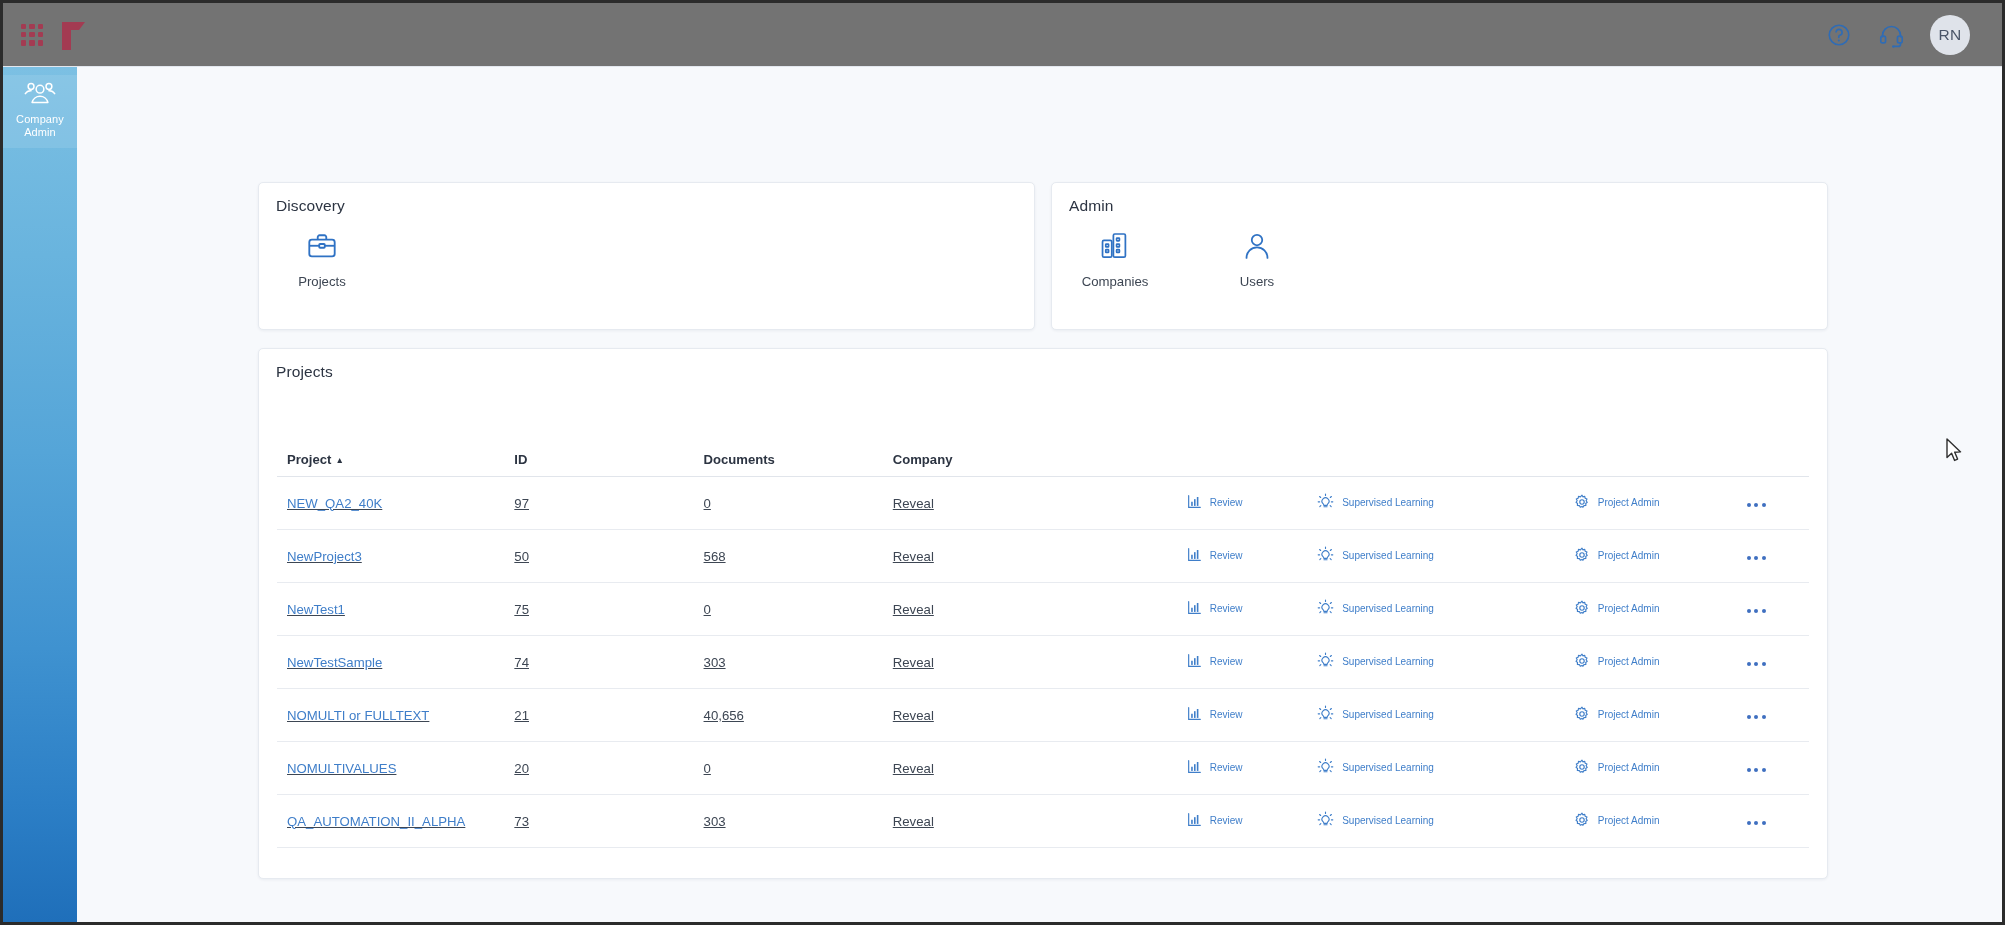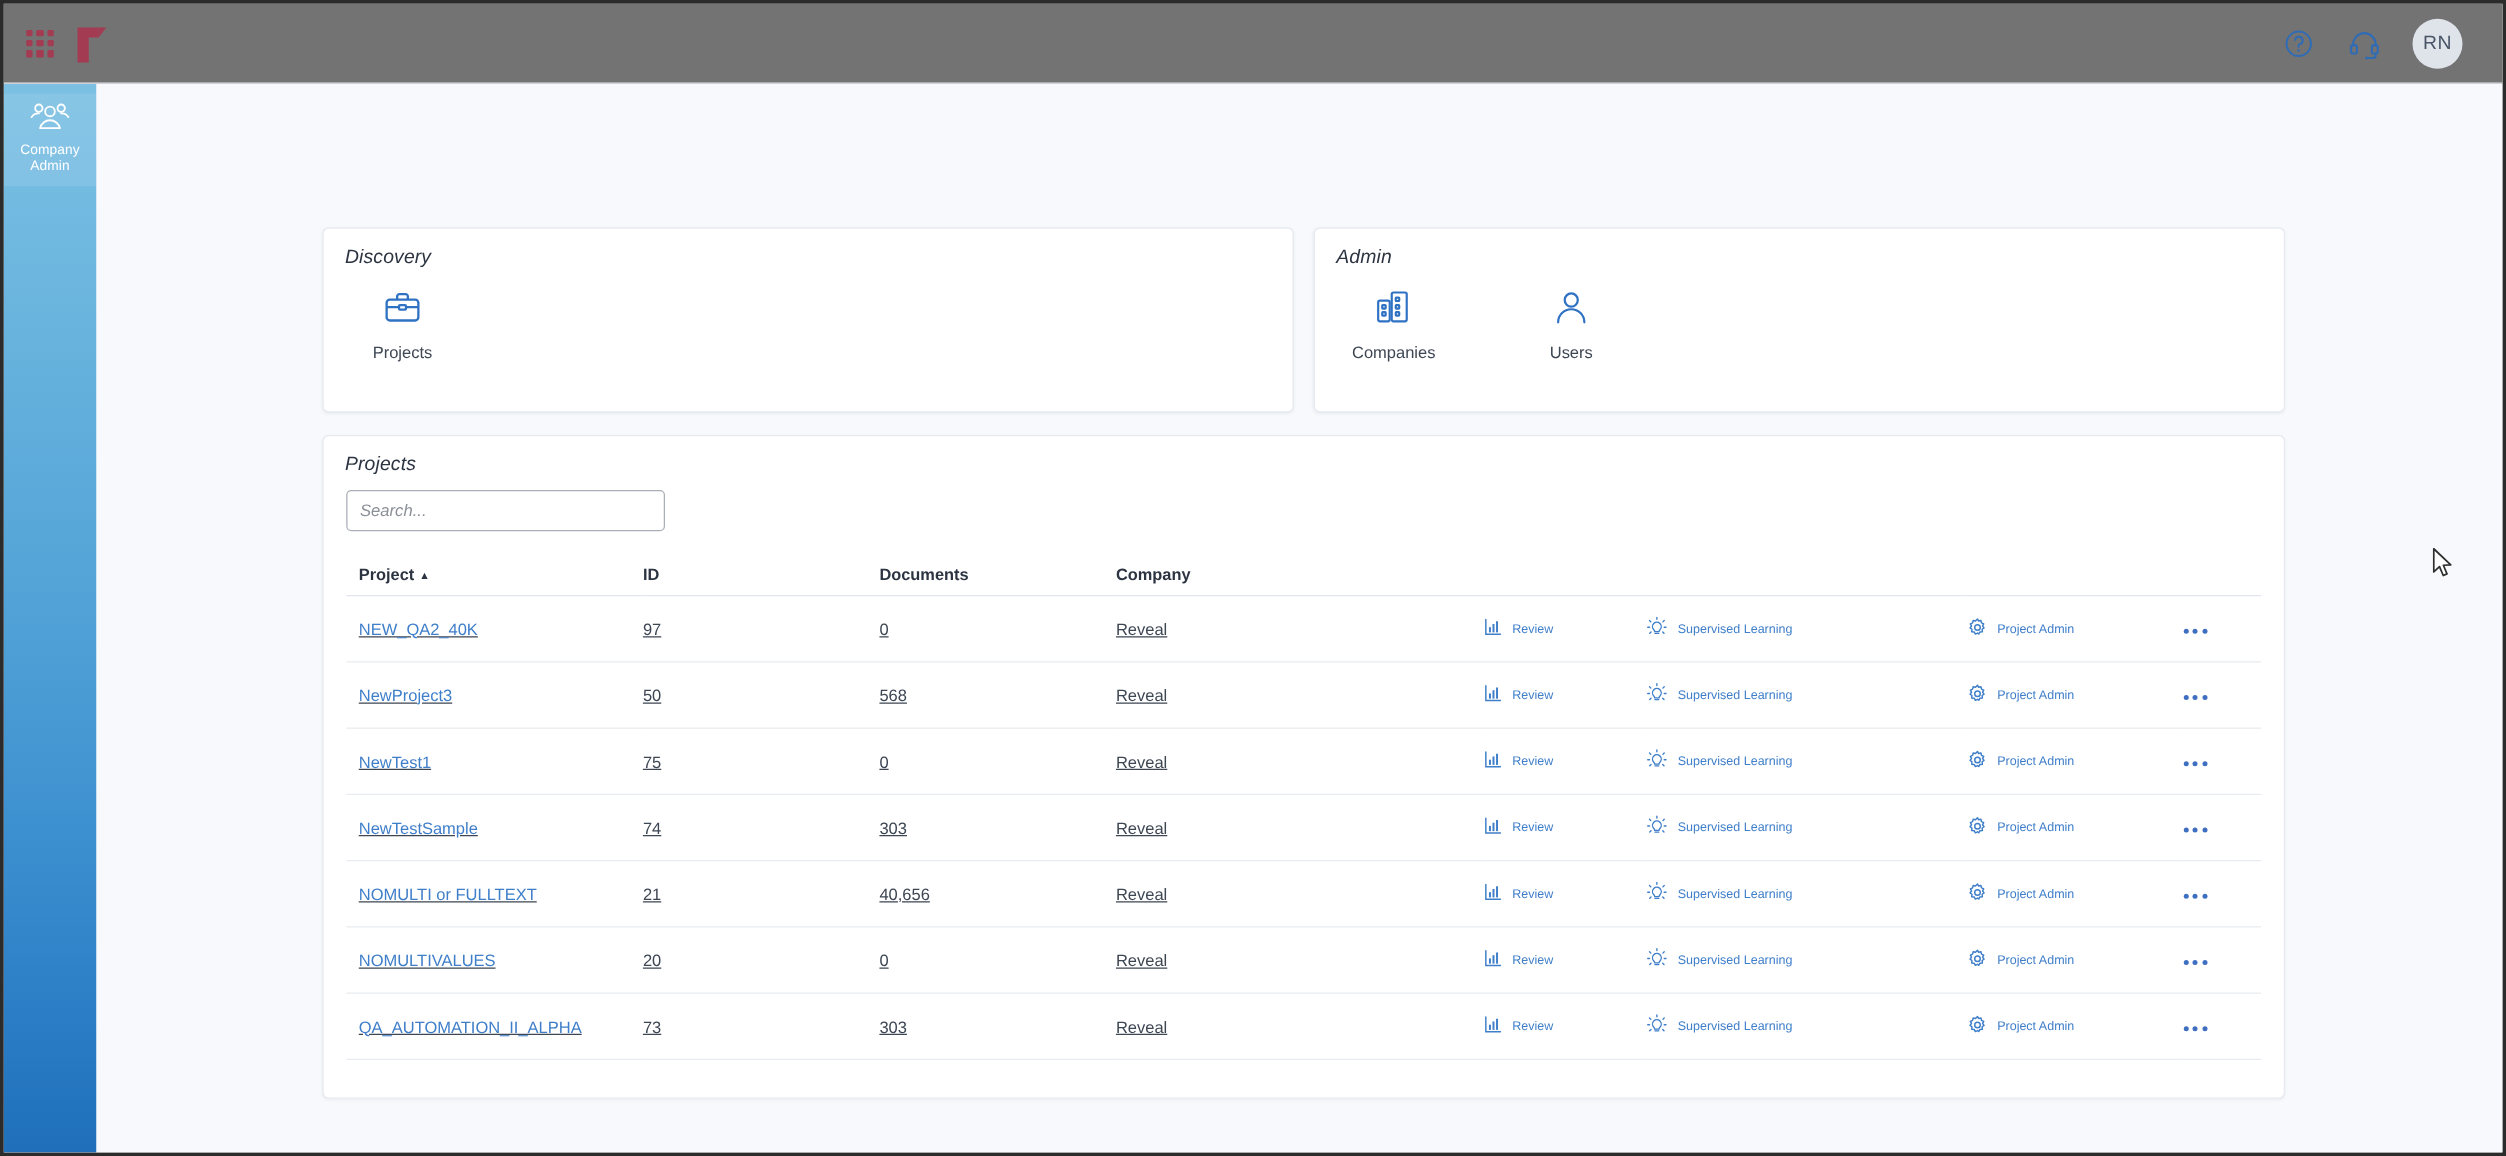--- a/index.html
+++ b/index.html
@@ -128,21 +128,20 @@
 
   #card-discovery { left: 181px; top: 115px; width: 777px; height: 148px; }
   #card-admin     { left: 974px; top: 115px; width: 777px; height: 148px; }
   #card-projects  { left: 181px; top: 281px; width: 1570px; height: 531px; }
 
   .card-title {
     font-size: 15.5px;
     color: #2c3442;
     padding: 14px 0 0 17px;
     letter-spacing: .1px;
-    font-style: italic;
   }
 
   .tile-row { display: flex; padding: 14px 0 0 22px; gap: 60px; }
   .tile {
     width: 82px;
     display: flex;
     flex-direction: column;
     align-items: center;
     cursor: pointer;
   }
@@ -368,23 +367,20 @@
             </svg>
           </span>
           <span class="tile-label">Users</span>
         </div>
       </div>
     </div>
 
     <div class="card" id="card-projects">
       <div class="card-title">Projects</div>
 
-      <div class="search-wrap">
-        <input id="search-input" type="text" placeholder="Search..." style="">
-      </div>
 
       <div class="table-scroll">
         <table>
           <thead>
             <tr>
               <th class="col-project">
                 <span>Project</span><span class="sort-arrow">▲</span>
               </th>
               <th class="col-id">ID</th>
               <th class="col-documents">Documents</th>

